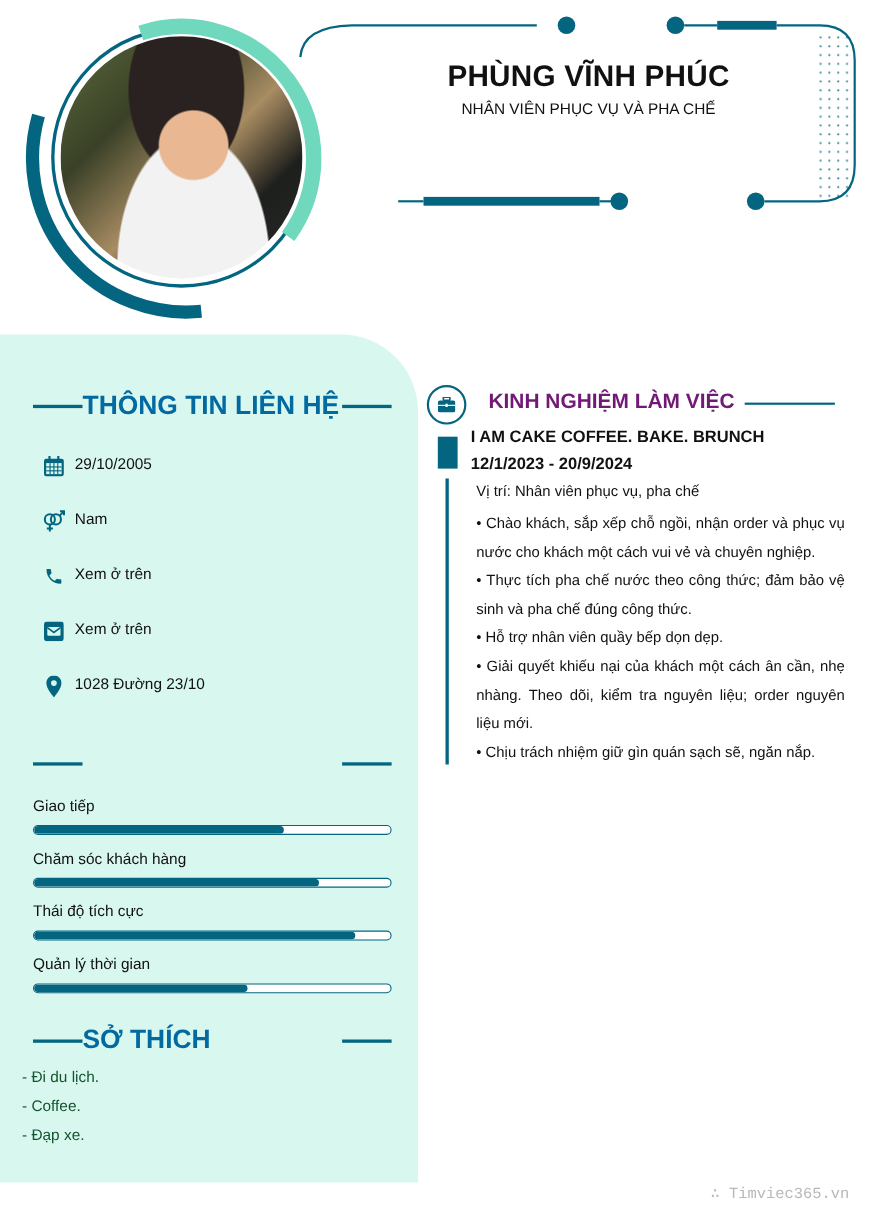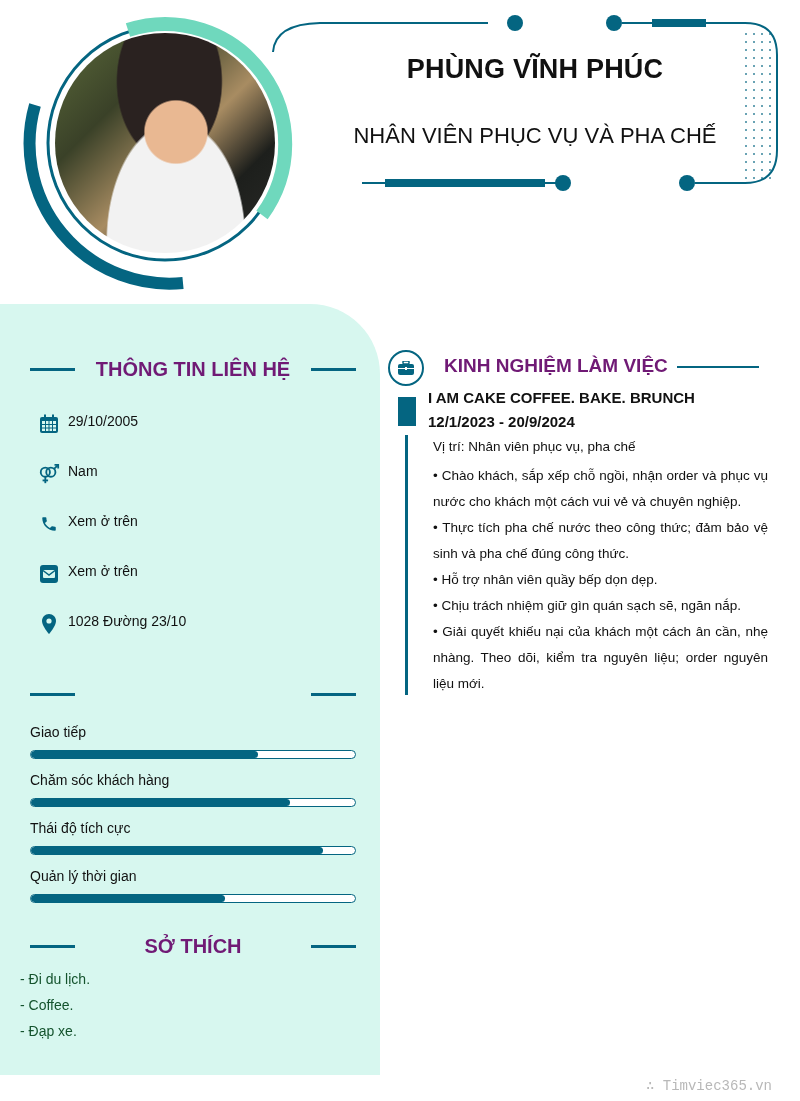--- a/index.html
+++ b/index.html
@@ -17,35 +17,35 @@
                 radial-gradient(ellipse at 52% 22%, #2a2220 0 32%, transparent 33%),
                 linear-gradient(135deg, #5b6a3a 0%, #3a4128 30%, #a88c62 55%, #1d1f1c 75%, #2a2b28 100%);
   }
 
   .name {
     position: absolute; left: 330px; top: 54px; width: 410px; text-align: center;
     font-size: 27px; font-weight: bold; color: #111; letter-spacing: 0.2px;
   }
   .job-title {
     position: absolute; left: 330px; top: 91px; width: 410px; text-align: center;
-    font-size: 22px; color: #111; margin-top: 32px;
+    font-size: 14px; color: #111;
   }
 
   
   .sidebar {
     position: absolute; left: 0; top: 304px; width: 380px; height: 771px;
     background: #d7f7ef; border-top-right-radius: 70px;
   }
 
   .sec-head {
     position: absolute; left: 30px; width: 326px; height: 30px;
     display: flex; align-items: center; justify-content: space-between;
   }
   .sec-head .line { width: 45px; height: 3px; background: #046581; }
-  .sec-head .title { font-size: 20px; font-weight: bold; color: #701a75; text-align: center; flex: 1; }
+  .sec-head .title { font-size: 24px; font-weight: bold; color: #0369a1; text-align: left; flex: 1; }
 
   .contact-item {
     position: absolute; left: 38px; height: 22px; display: flex; 
     font-size: 14px; color: #111;
   }
   .contact-item .ic { width: 22px; height: 22px; display: flex; align-items: center; justify-content: center; margin-right: 8px; }
 
   .skill { position: absolute; left: 30px; width: 326px; }
   .skill .label { font-size: 14px; color: #111; height: 20px; }
   .skill .bar {
@@ -236,17 +236,17 @@
 <div class="company-mark"></div>
 <div class="company">I AM CAKE COFFEE. BAKE. BRUNCH</div>
 <div class="period">12/1/2023 - 20/9/2024</div>
 <div class="exp-vline"></div>
 
 <div class="position">Vị trí: Nhân viên phục vụ, pha chế</div>
 <div class="duties">
   <p>• Chào khách, sắp xếp chỗ ngồi, nhận order và phục vụ nước cho khách một cách vui vẻ và chuyên nghiệp.</p>
   <p>• Thực tích pha chế nước theo công thức; đảm bảo vệ sinh và pha chế đúng công thức.</p>
   <p>• Hỗ trợ nhân viên quầy bếp dọn dẹp.</p>
+  <p>• Giải quyết khiếu nại của khách một cách ân cần, nhẹ nhàng. Theo dõi, kiểm tra nguyên liệu; order nguyên liệu mới.</p>
   <p>• Chịu trách nhiệm giữ gìn quán sạch sẽ, ngăn nắp.</p>
-  <p>• Giải quyết khiếu nại của khách một cách ân cần, nhẹ nhàng. Theo dõi, kiểm tra nguyên liệu; order nguyên liệu mới.</p>
 </div>
 
 <div class="watermark">∴ Timviec365.vn</div>
 
 </body></html>

